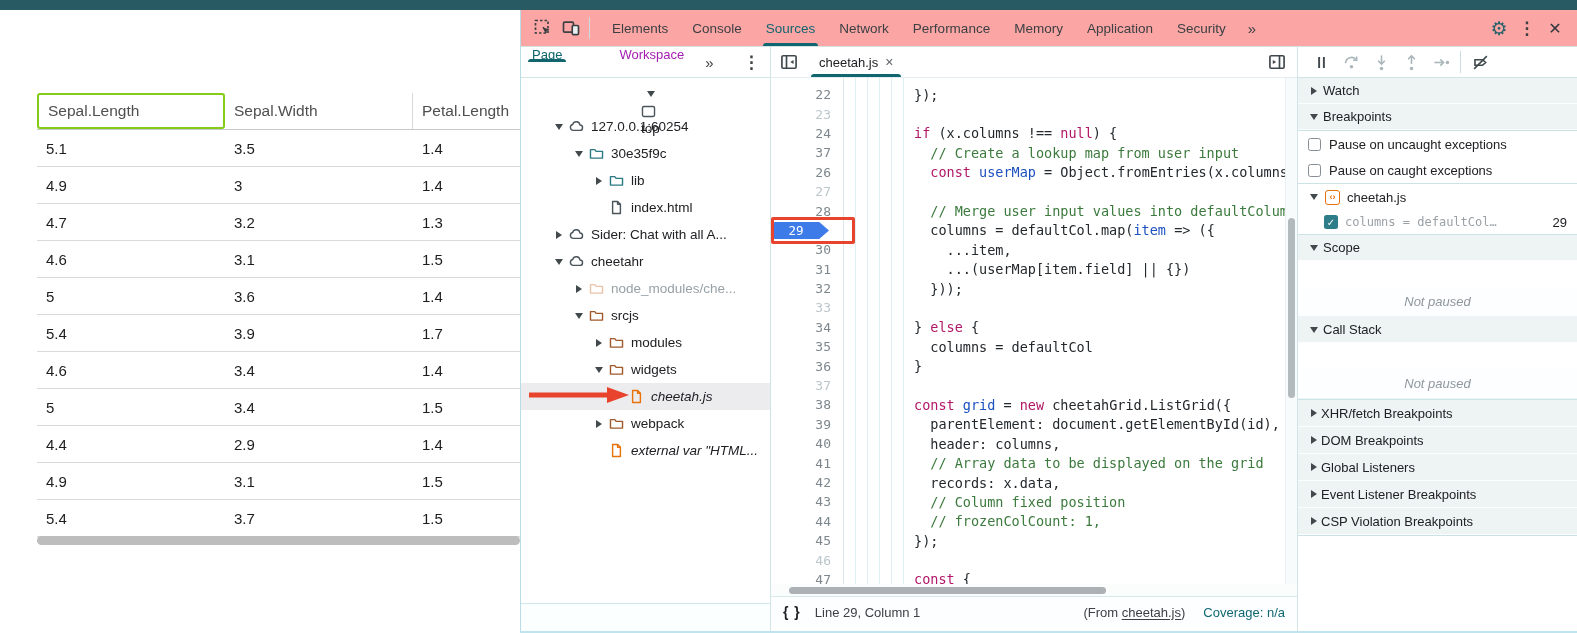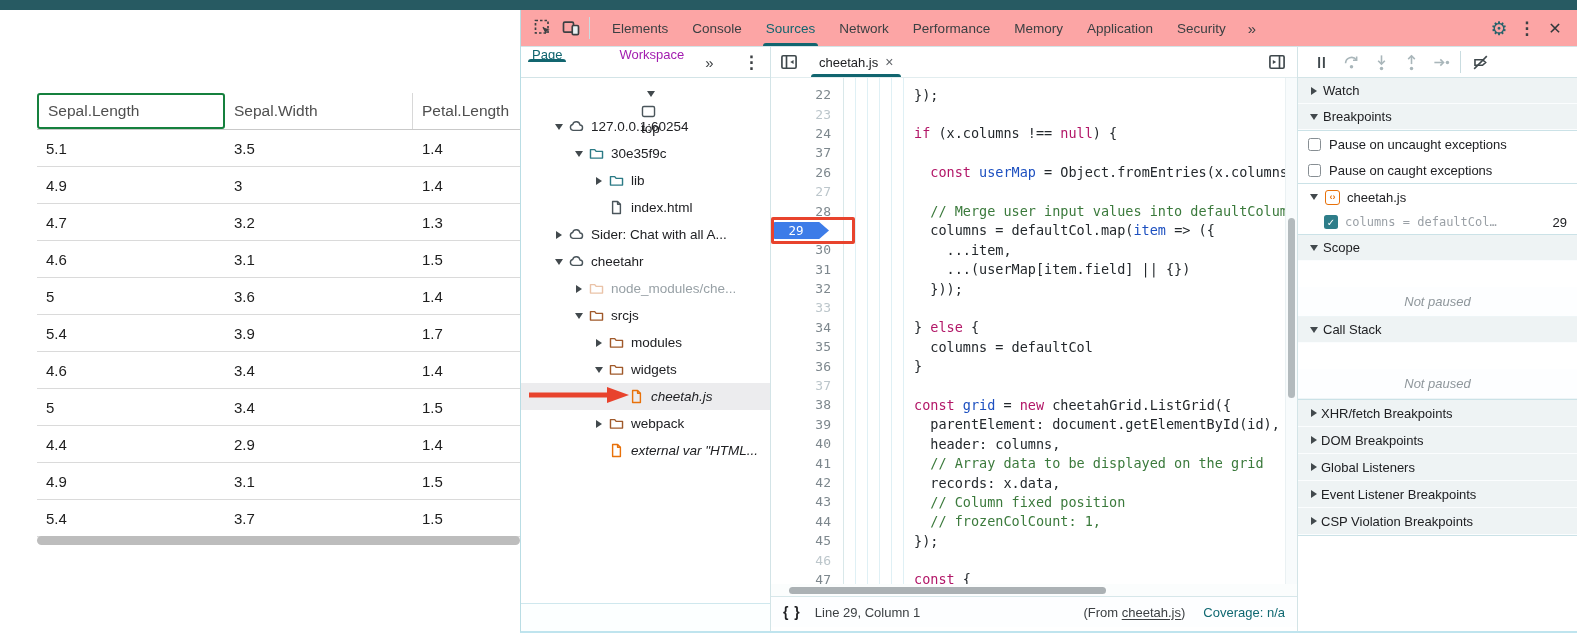--- a/index.html
+++ b/index.html
@@ -6,21 +6,21 @@
     font-family:"Liberation Sans",sans-serif;-webkit-font-smoothing:antialiased;}
   *{box-sizing:border-box;}
   .top-strip{position:absolute;left:0;top:0;width:1577px;height:10px;background:#275a62;}
 
   
   .page{position:absolute;left:0;top:10px;width:520px;height:623px;background:#fff;overflow:hidden;}
   .grid-table{position:absolute;left:37px;top:83px;width:483px;overflow:hidden;}
   .g-head{display:flex;height:37px;border-bottom:1px solid #c9c9c9;}
   .g-hcell{width:188px;flex:0 0 188px;display:flex;align-items:center;padding-left:9px;
     font-size:15.5px;color:#4f4f4f;border-right:1px solid #d8d8d8;}
-  .g-hcell.focused{border:2px solid #15803d;border-radius:3px;}
+  .g-hcell.focused{border:2px solid #84cc16;border-radius:3px;}
   .g-row{display:flex;height:37px;border-bottom:1px solid #dadada;}
   .g-cell{width:188px;flex:0 0 188px;display:flex;align-items:center;padding-left:9px;
     font-size:15px;color:#1d1d1d;}
   .g-scroll{position:absolute;left:37px;top:526px;width:483px;height:9px;background:#bdbdbd;border-radius:5px;}
 
   
   .devtools{position:absolute;left:520px;top:10px;width:1057px;height:623px;background:#fff;
     border-left:1px solid #b9dde4;border-bottom:2px solid #bfe4ee;font-size:13px;color:#202124;}
   .dt-toolbar{position:absolute;left:0;top:0;width:100%;height:37px;background:#fca5a5;
     border-bottom:1px solid #d3e4e7;display:flex;align-items:center;}
@@ -487,20 +487,21 @@
             <div class="cl">
               <div class="ln dim">23</div>
               <div class="code-text"></div>
             </div>
             <div class="cl">
               <div class="ln">24</div>
               <div class="code-text"><span class="p">        </span><span class="k">if</span><span class="p"> (x.columns !== </span><span class="k">null</span><span class="p">) {</span></div>
             </div>
             <div class="cl">
               <div class="ln">37</div>
+              <div class="code-text"><span class="p">          </span><span class="c">// Create a lookup map from user input</span></div>
             </div>
             <div class="cl">
               <div class="ln">26</div>
               <div class="code-text"><span class="p">          </span><span class="k">const</span><span class="p"> </span><span class="d">userMap</span><span class="p"> = Object.fromEntries(x.columns.map((col) =&gt; [col.field, col]))</span></div>
             </div>
             <div class="cl">
               <div class="ln dim">27</div>
               <div class="code-text"></div>
             </div>
             <div class="cl">

